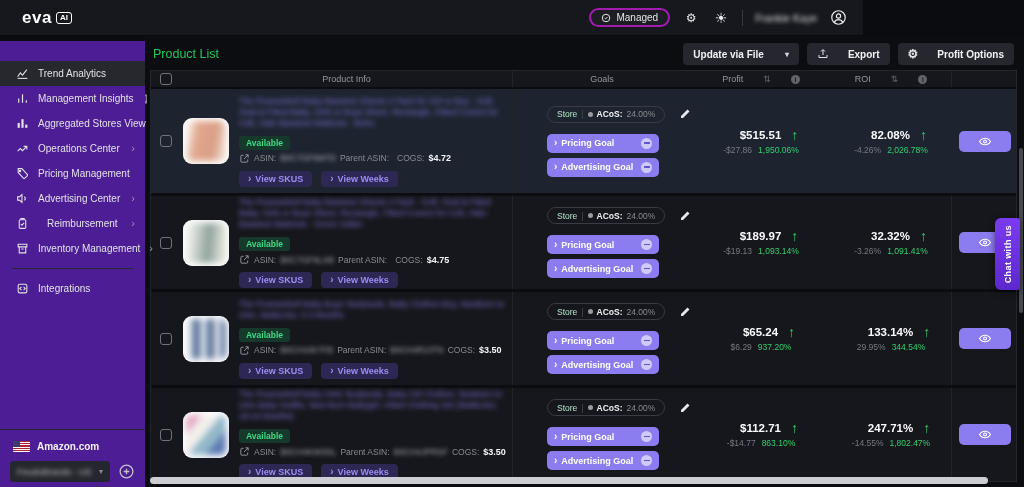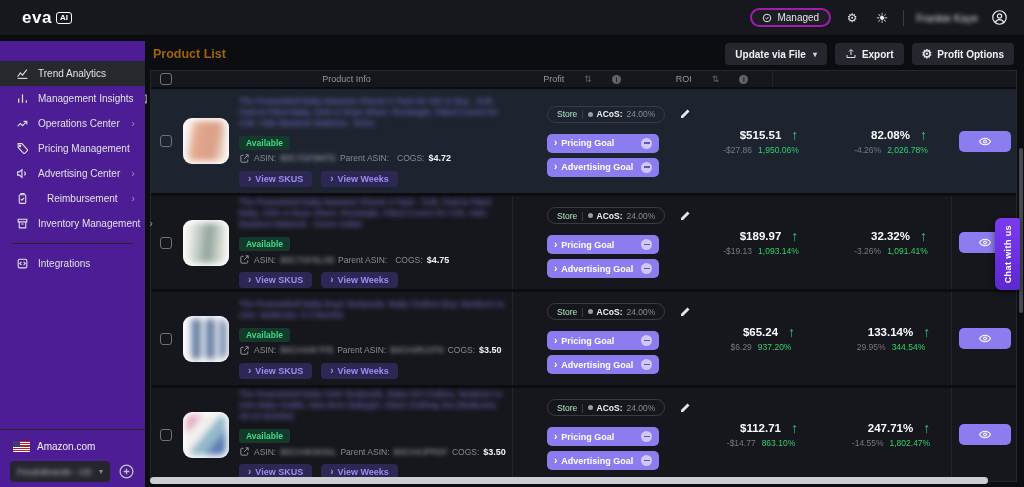--- a/index.html
+++ b/index.html
@@ -1,21 +1,21 @@
 <!DOCTYPE html>
 <html><head>
 <meta charset="utf-8">
 <style>
   html,body{margin:0;padding:0;background:#000;}
   *{box-sizing:border-box;}
   .app{position:relative;width:1024px;height:487px;background:#0b0c0f;overflow:hidden;
        font-family:"Liberation Sans",sans-serif;color:#e8e8ec;}
 
   
-  .topbar{position:absolute;top:0;left:0;width:1024px;height:36px;background:#17181d;
+  .topbar{position:absolute;top:0;left:0;width:863px;height:36px;background:#17181d;
           border-bottom:1px solid #0a0a0d;display:flex;align-items:center;justify-content:space-between;
           padding:0 16px;z-index:5;}
   .logo{display:flex;align-items:center;gap:4px;margin-left:6px;}
   .logo-text{font-size:17px;font-weight:bold;letter-spacing:.5px;color:#fff;}
   .logo-badge{font-size:8px;font-weight:bold;color:#fff;border:1.5px solid #fff;border-radius:3px;
               padding:1px 3px;line-height:1;}
   .topbar-right{display:flex;align-items:center;gap:12px;}
   .managed-pill{display:flex;align-items:center;gap:5px;border:2px solid #a21caf;border-radius:11px;
                 padding:2px 10px;font-size:10px;color:#e4e4e8;background:#1d1e24;}
   .icon-btn{display:flex;align-items:center;justify-content:center;font-size:14px;color:#ececf0;
@@ -35,35 +35,35 @@
   .side-icon svg{width:13px;height:13px;}
   .side-chevron{margin-left:auto;color:#9a9aa2;font-size:11px;line-height:1;}
   .info-badge{width:10px;height:10px;border-radius:50%;background:#a2a4ab;color:#15161a;font-size:7px;
               font-weight:bold;display:inline-flex;align-items:center;justify-content:center;margin-left:2px;}
   .side-divider{border-top:1px solid #26272c;margin:7px 12px;}
   .side-bottom{margin-top:auto;border-top:1px solid #26272c;padding:11px 10px 10px 10px;}
   .marketplace-row{display:flex;align-items:center;gap:7px;margin-bottom:9px;padding-left:3px;}
   .flag{width:17px;height:11px;border-radius:1px;position:relative;flex:0 0 17px;
         background:repeating-linear-gradient(#b22234 0 1.1px,#fff 1.1px 2.2px);}
   .flag::after{content:"";position:absolute;left:0;top:0;width:7px;height:6px;background:#3c3b6e;}
-  .marketplace-label{font-size:10px;font-weight:normal;color:#f0f0f4;}
+  .marketplace-label{font-size:10px;font-weight:bold;color:#f0f0f4;}
   .store-row{display:flex;align-items:center;gap:8px;}
   .store-select{flex:1;height:21px;background:#26272e;border-radius:4px;display:flex;align-items:center;
                 justify-content:space-between;padding:0 7px;font-size:9px;color:#b9bac0;cursor:pointer;}
   .caret{font-size:8px;color:#8a8b92;}
   .plus-circle{width:17px;height:17px;flex:0 0 17px;color:#c3c4ca;cursor:pointer;}
   .plus-circle svg{width:17px;height:17px;}
 
   
   .main{position:absolute;top:36px;left:145px;width:879px;height:451px;background:#0c0d10;}
   .page-header{height:34px;display:flex;align-items:center;justify-content:space-between;
                padding:2px 10px 0 8px;}
-  .page-title{font-size:12.5px;font-weight:bold;color:#a16207;}
+  .page-title{font-size:12.5px;font-weight:normal;color:#22c55e;}
   .header-actions{display:flex;align-items:center;gap:8px;}
-  .btn-dark{display:inline-flex;align-items:center;gap:5px;height:22px;background:#26272e;color:#f2f2f4;
+  .btn-dark{display:inline-flex;align-items:center;gap:19px;height:22px;background:#26272e;color:#f2f2f4;
             border:none;border-radius:4px;font-size:10px;font-weight:bold;padding:0 10px;cursor:pointer;
             font-family:"Liberation Sans",sans-serif;}
   .btn-dark .caret{margin-left:2px;color:#d5d5da;}
   .btn-icon{display:inline-flex;width:12px;height:12px;color:#e4e4e8;}
   .btn-icon svg{width:12px;height:12px;}
   .gear-glyph{font-size:12px;line-height:1;color:#e4e4e8;}
 
   
   .table{margin-left:5px;width:867px;border:1px solid #26272c;}
   .thead{display:flex;height:18px;background:#16171c;align-items:center;border-bottom:2px solid #0b0c0f;}
@@ -194,20 +194,30 @@
       <span class="side-icon">
           <svg viewBox="0 0 24 24" fill="none" stroke="currentColor" stroke-width="2.2">
             <path d="M5 20v-8M12 20V4M19 20v-5"></path>
           </svg>
         </span>
       <span>Management Insights</span>
       <span class="info-badge">i</span>
     </div>
     <div class="side-item">
       <span class="side-icon">
+          <svg viewBox="0 0 24 24" fill="currentColor">
+            <rect x="3" y="11" width="4" height="9"></rect>
+            <rect x="10" y="4" width="4" height="16"></rect>
+            <rect x="17" y="14" width="4" height="6"></rect>
+          </svg>
+        </span>
+      <span>Aggregated Stores View</span>
+    </div>
+    <div class="side-item">
+      <span class="side-icon">
           <svg viewBox="0 0 24 24" fill="none" stroke="currentColor" stroke-width="2">
             <path d="M3 17l5-5 4 4 8-8"></path>
             <path d="M14 8h6v6"></path>
           </svg>
         </span>
       <span>Operations Center</span>
       <span class="side-chevron">›</span>
     </div>
     <div class="side-item">
       <span class="side-icon">
@@ -307,20 +317,23 @@
     </div>
 
     <div class="table">
 
       <div class="thead">
         <div class="c-check">
             <span class="checkbox"></span>
           </div>
         <div class="c-product">
             <span class="hlabel">Product Info</span>
+          </div>
+        <div class="c-goals">
+            <span class="hlabel">Goals</span>
           </div>
         <div class="c-profit">
           <span class="hgroup">
             <span class="hlabel">Profit</span>
             <span class="sort-glyph">⇅</span>
             <span class="info-dot">i</span>
           </span>
         </div>
         <div class="c-roi">
           <span class="hgroup">

